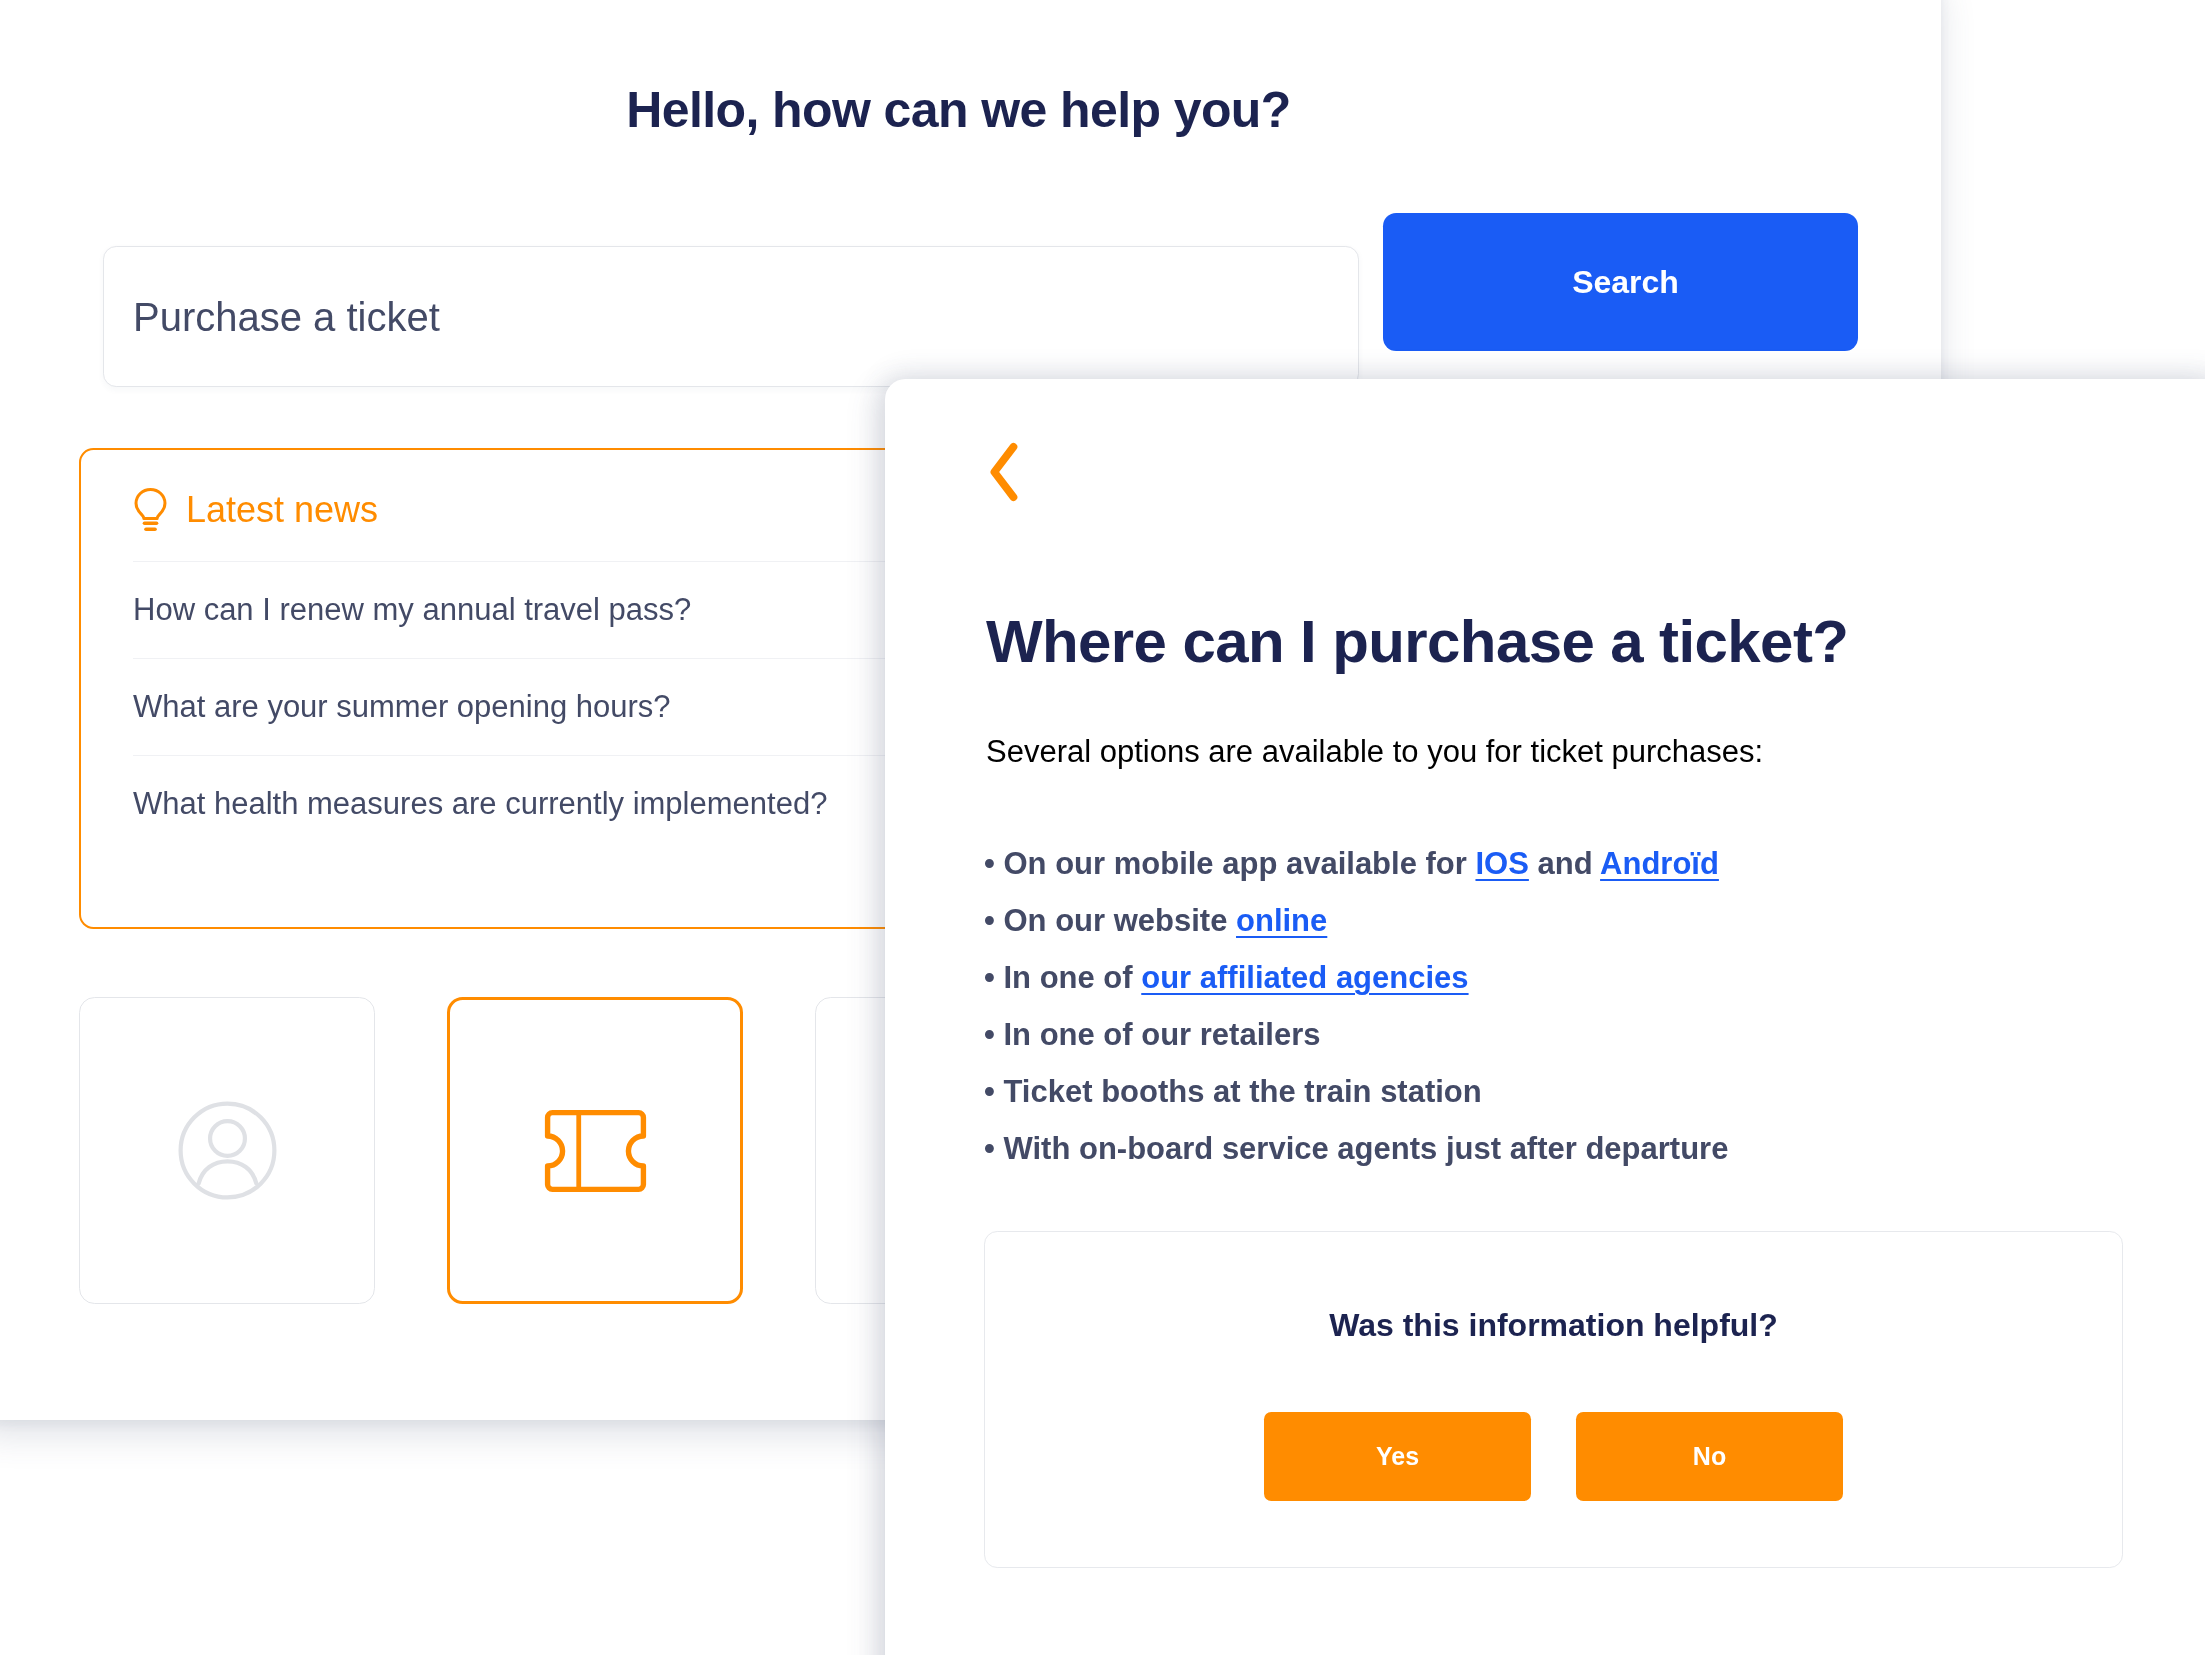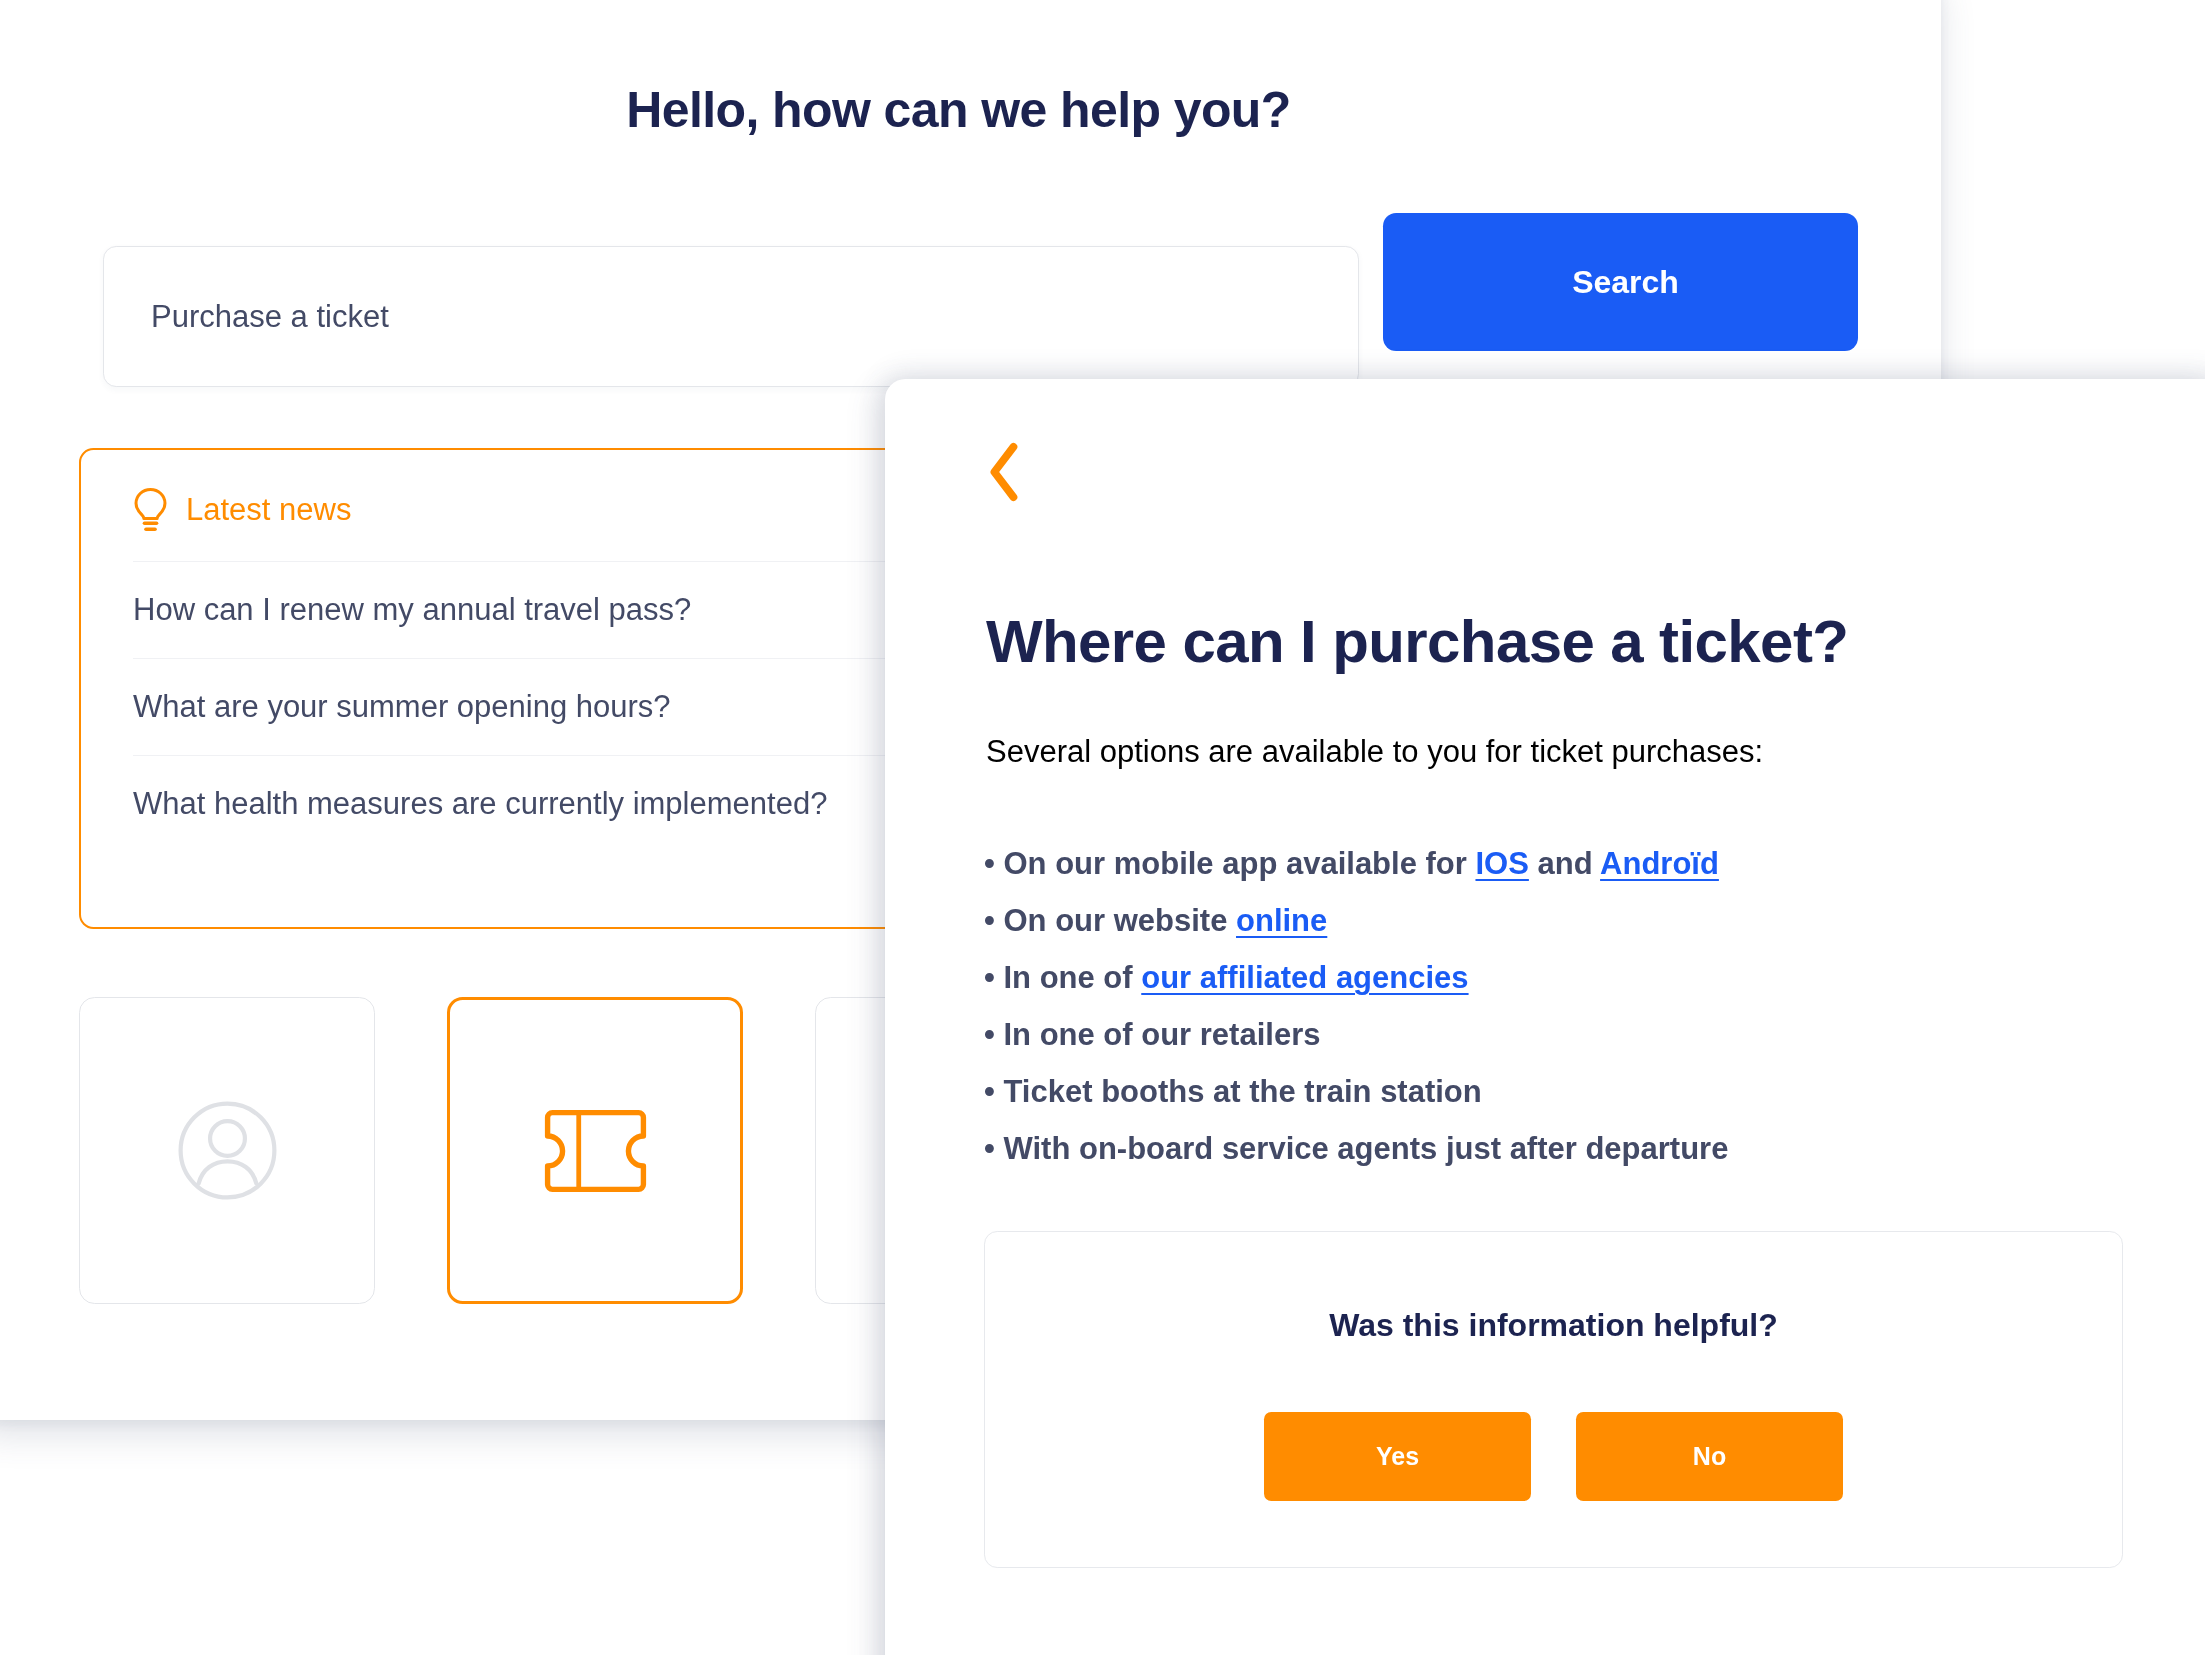--- a/index.html
+++ b/index.html
@@ -58,24 +58,24 @@
     top: 33px;
     width: 1256px;
     height: 141px;
     background: #ffffff;
     border: 1.8px solid #e4e6ea;
     border-radius: 13.2px;
     box-shadow: 0 2.4px 6px rgba(60,70,100,0.04);
   }
   .search-field-text {
     position: absolute;
-    left: 47px;
+    left: 29px;
     top: 50%;
     transform: translateY(-50%);
-    font-size: 31px;
+    font-size: 40px;
     color: #434a66;
     white-space: nowrap;
   }
   .search-button {
     position: absolute;
     left: 1280px;
     top: 0;
     width: 475px;
     height: 138px;
     background: #1a5cf5;
@@ -105,21 +105,21 @@
   .news-head {
     position: absolute;
     left: 52px;
     top: 37px;
     display: flex;
     align-items: center;
     gap: 18px;
   }
   .bulb-icon { width: 35px; height: 46px; display: block; }
   .news-head-label {
-    font-size: 31px;
+    font-size: 36px;
     color: #ff8c00;
     white-space: nowrap;
   }
   .news-list {
     position: absolute;
     left: 0;
     top: 111px;
     right: 0;
   }
   .news-item {

